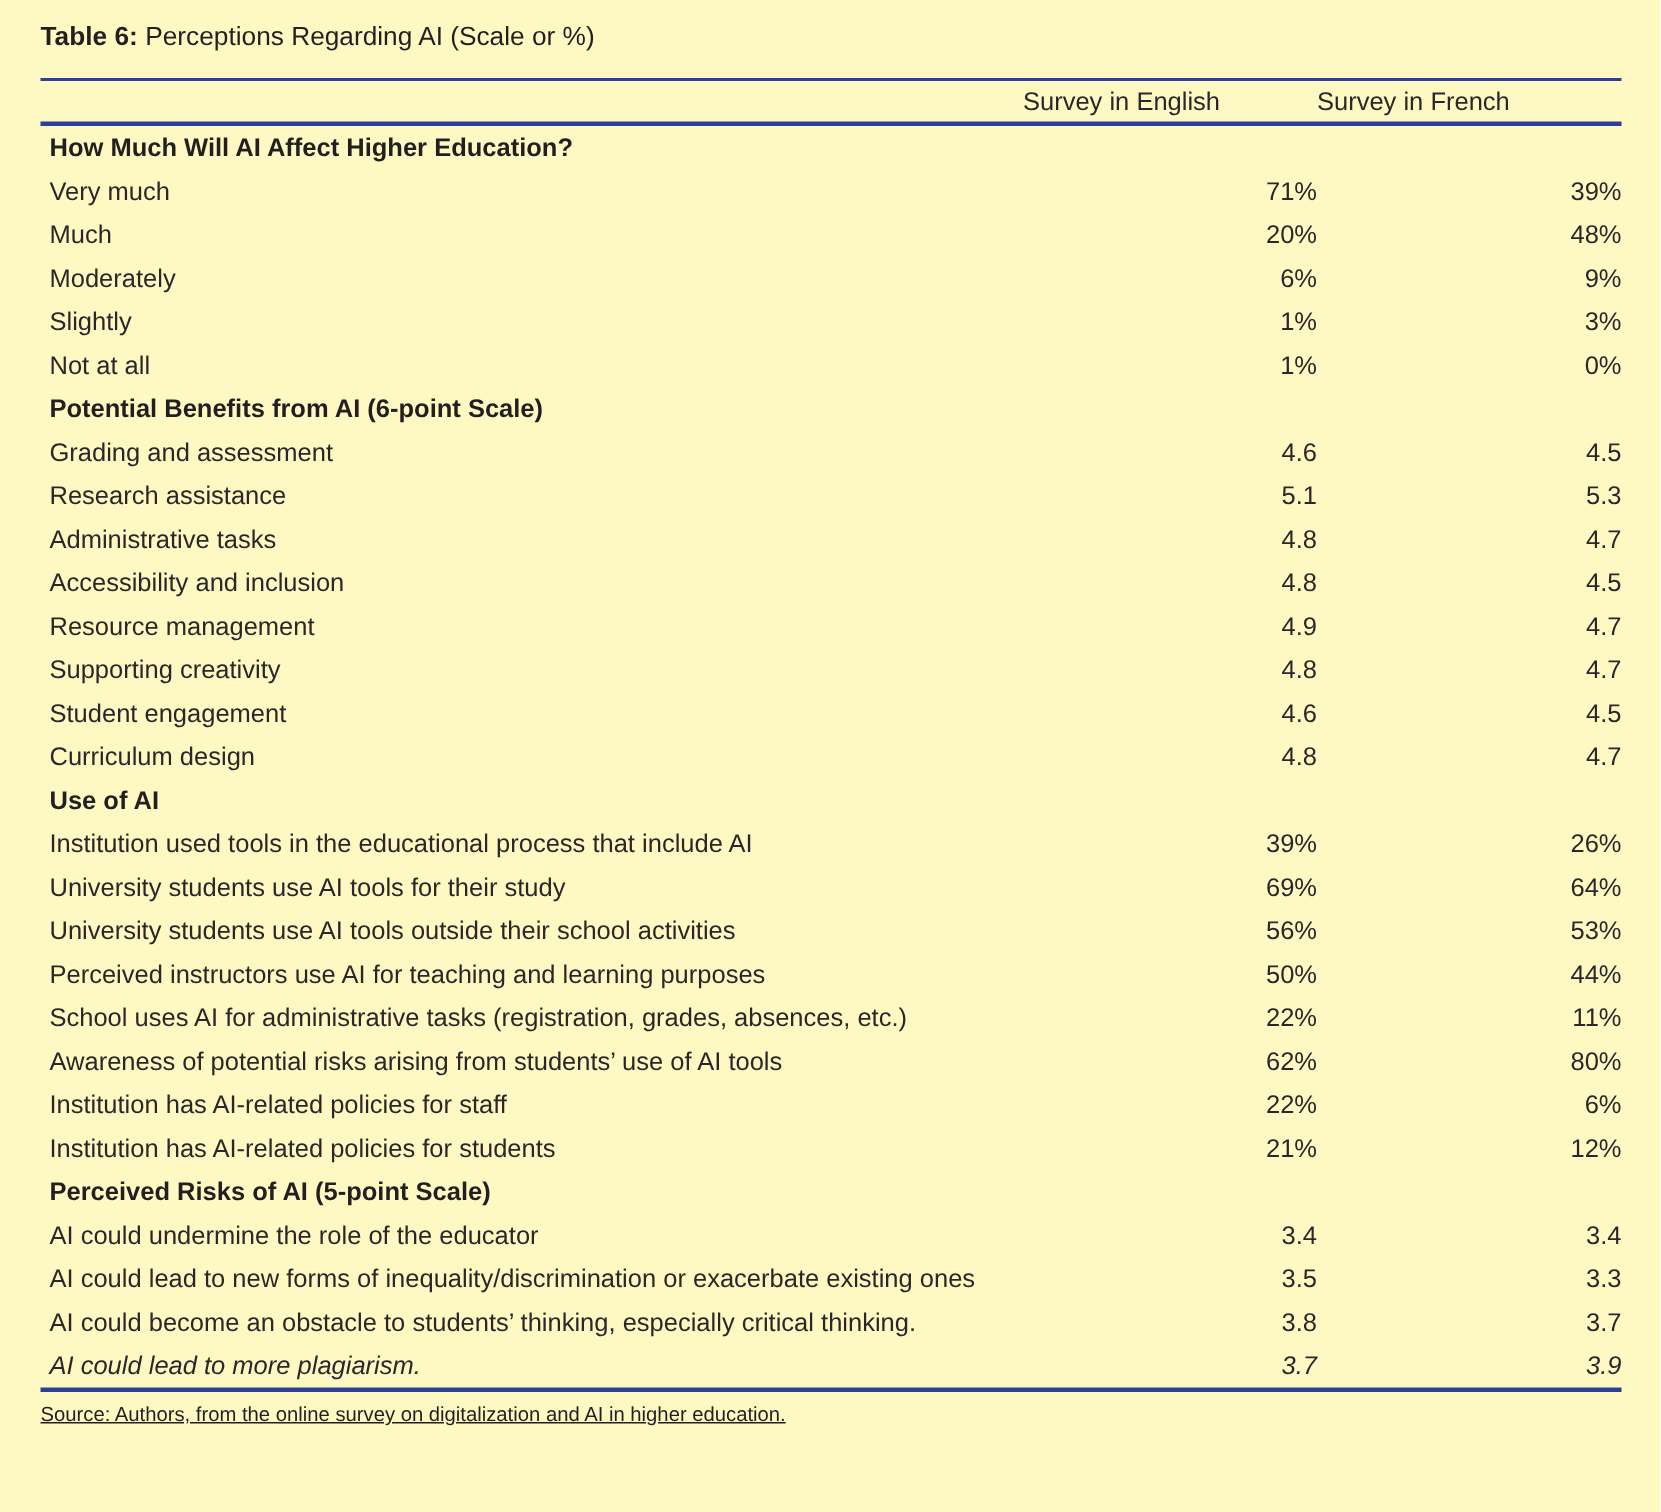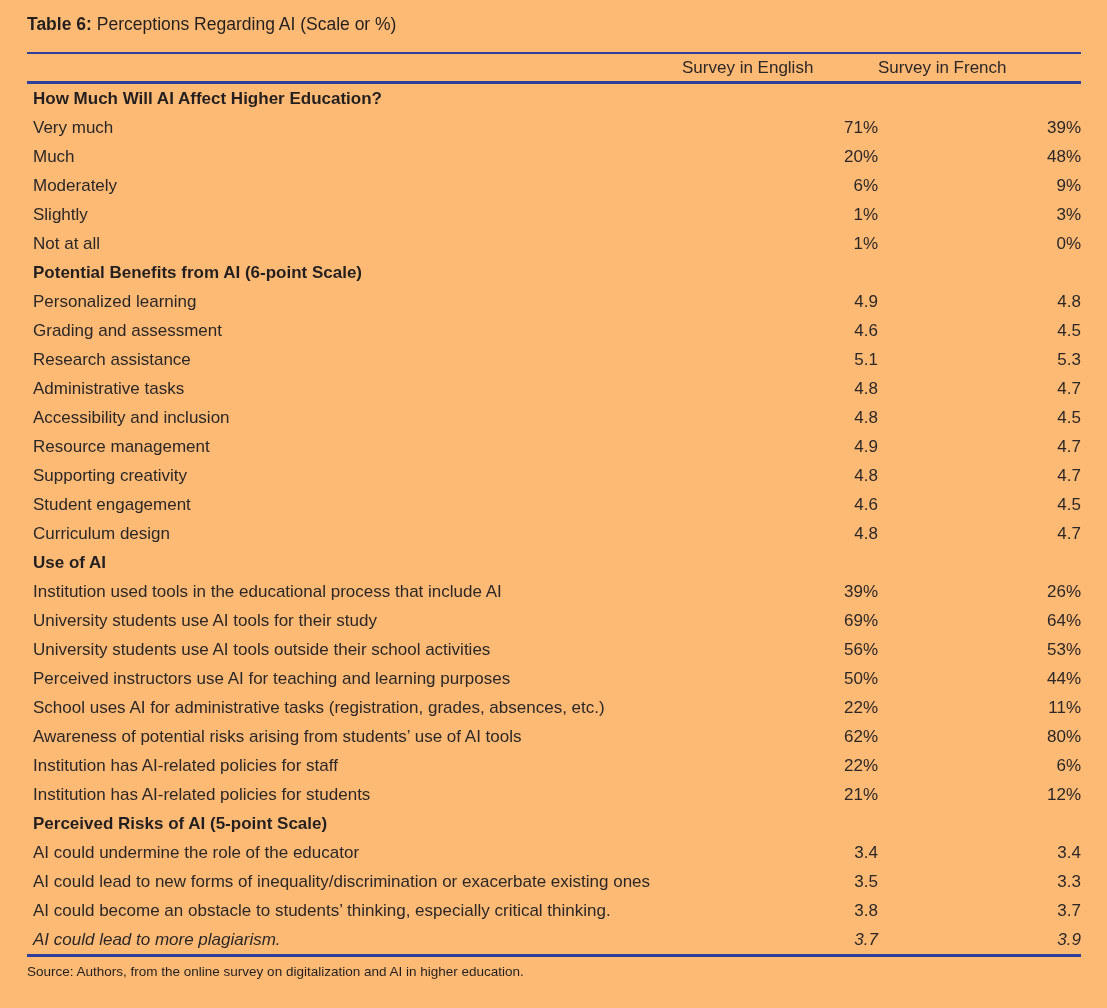--- a/index.html
+++ b/index.html
@@ -1,21 +1,21 @@
 <!DOCTYPE html>
 <html style="--accent: #2e3f99;"><head>
 <meta charset="utf-8">
 <style>
   html, body { margin: 0; padding: 0; background: #ffffff; }
   .page {
     position: relative;
     width: 1107px;
     height: 1008px;
     box-sizing: border-box;
-    background: #fdba74;
+    background: #fef9c3;
     font-family: "Liberation Sans", sans-serif;
     color: #262223;
     padding: 14px 26px 0 27px;
     overflow: hidden;
   }
   .caption {
     font-size: 17.5px;
     line-height: 1.2;
     margin-bottom: 17px;
     color: #231f20;
@@ -49,20 +49,21 @@
     line-height: 1.24;
   }
   tbody td.lbl { text-align: left; padding-left: 6px; padding-right: 8px; }
   tbody td.val { text-align: right; }
   tbody tr.section-row td.lbl { font-weight: 700; color: #231f20; }
   tbody tr:last-child td { border-bottom: 3px solid var(--accent, #2e3f99); font-style: italic; }
   .source-note {
     font-size: 13.5px;
     margin-top: 7px;
     color: #231f20;
+    text-decoration: underline;
   }
 </style>
 </head>
 <body>
 
 <div class="page">
 
   <div class="caption">
     <span class="cap-label">Table 6:</span><span>Perceptions Regarding AI (Scale or %)</span>
   </div>
@@ -110,25 +111,20 @@
           <td class="lbl">Not at all</td>
           <td class="val">1%</td>
           <td class="val">0%</td>
         </tr>
         <tr class="section-row">
           <td class="lbl">Potential Benefits from AI (6-point Scale)</td>
           <td class="val"></td>
           <td class="val"></td>
         </tr>
         <tr>
-          <td class="lbl">Personalized learning</td>
-          <td class="val">4.9</td>
-          <td class="val">4.8</td>
-        </tr>
-        <tr>
           <td class="lbl">Grading and assessment</td>
           <td class="val">4.6</td>
           <td class="val">4.5</td>
         </tr>
         <tr>
           <td class="lbl">Research assistance</td>
           <td class="val">5.1</td>
           <td class="val">5.3</td>
         </tr>
         <tr>

